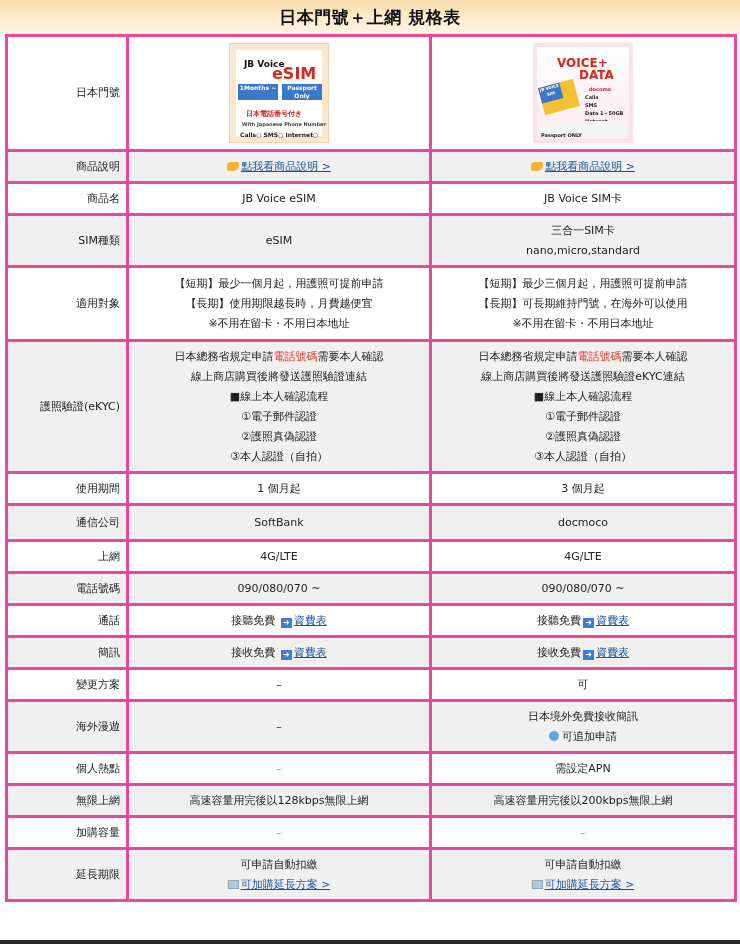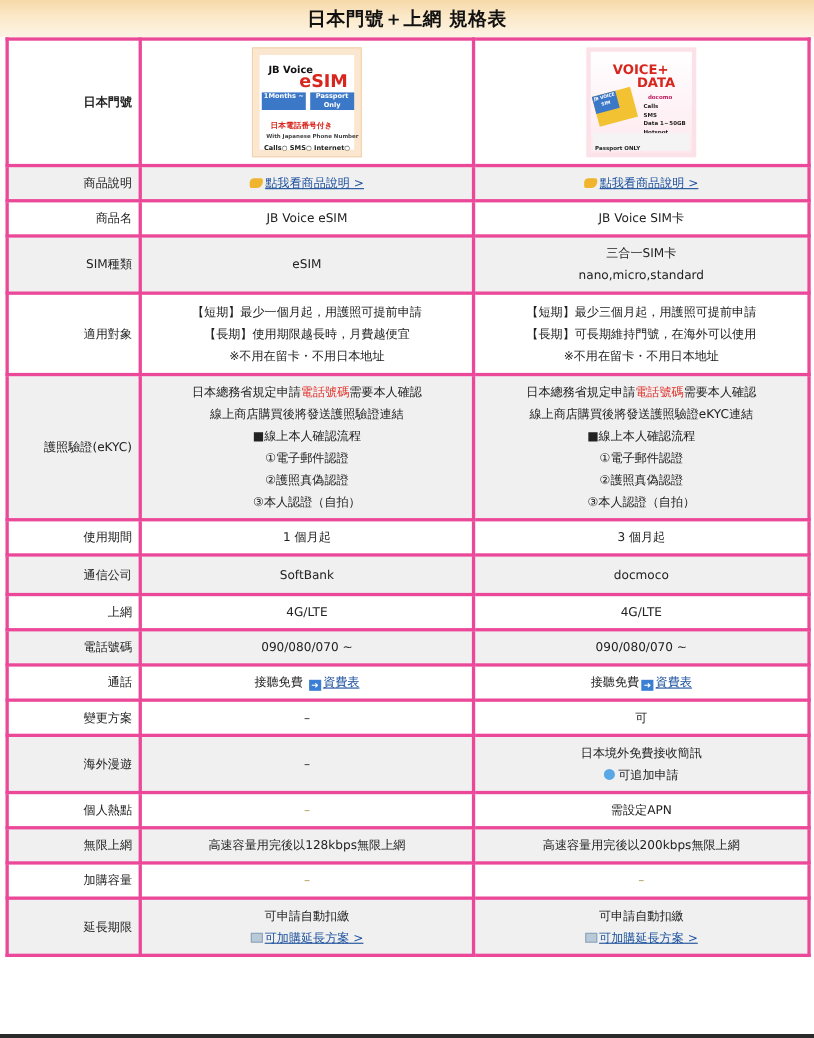--- a/index.html
+++ b/index.html
@@ -44,21 +44,21 @@
 
 <table class="spec">
   <colgroup>
       <col class="c0">
       <col class="c1">
       <col class="c2">
     </colgroup>
 
   <tbody>
       <tr class="white" style="height:113px">
-    <td class="label" style="font-weight:bold">日本門號</td>
+    <td class="label" style="font-weight:normal">日本門號</td>
     <td>
       <div class="product-img img-esim">
         <div class="inner">
           <span class="t" style="left:8px;top:4px;font-size:9px;color:#111">JB Voice</span>
           <span class="t" style="left:36px;top:14px;font-size:16px;color:#d7261e">eSIM</span>
           <div style="position:absolute;left:2px;top:34px;width:40px;height:16px;background:#3c78c8;color:#fff;font-size:6px;line-height:8px;text-align:center;font-weight:bold">1Months ~</div>
           <div style="position:absolute;left:46px;top:34px;width:40px;height:16px;background:#3c78c8;color:#fff;font-size:6px;line-height:8px;text-align:center;font-weight:bold">Passport Only</div>
           <span class="t" style="left:10px;top:54px;font-size:7px;color:#d7261e">日本電話番号付き</span>
           <span class="t" style="left:6px;top:64px;font-size:5px;color:#444">With Japanese Phone Number</span>
           <span class="t" style="left:4px;top:75px;font-size:6px;color:#222">Calls○ SMS○ Internet○</span>
@@ -172,20 +172,30 @@
     <td class="label">通話</td>
     <td>
       <span>接聽免費</span>
       <span class="arrow-box">➜</span><a class="link">資費表</a>
     </td>
     <td>
       <span>接聽免費</span><span class="arrow-box">➜</span><a class="link">資費表</a>
     </td>
   </tr>
 
+  <tr class="shade" style="height:32px">
+    <td class="label">簡訊</td>
+    <td>
+      <span>接收免費</span>
+      <span class="arrow-box">➜</span><a class="link">資費表</a>
+    </td>
+    <td>
+      <span>接收免費</span><span class="arrow-box">➜</span><a class="link">資費表</a>
+    </td>
+  </tr>
 
   <tr class="white" style="height:32px">
     <td class="label">變更方案</td>
     <td>–</td>
     <td>可</td>
   </tr>
 
   <tr class="shade" style="height:52px">
     <td class="label">海外漫遊</td>
     <td>–</td>

